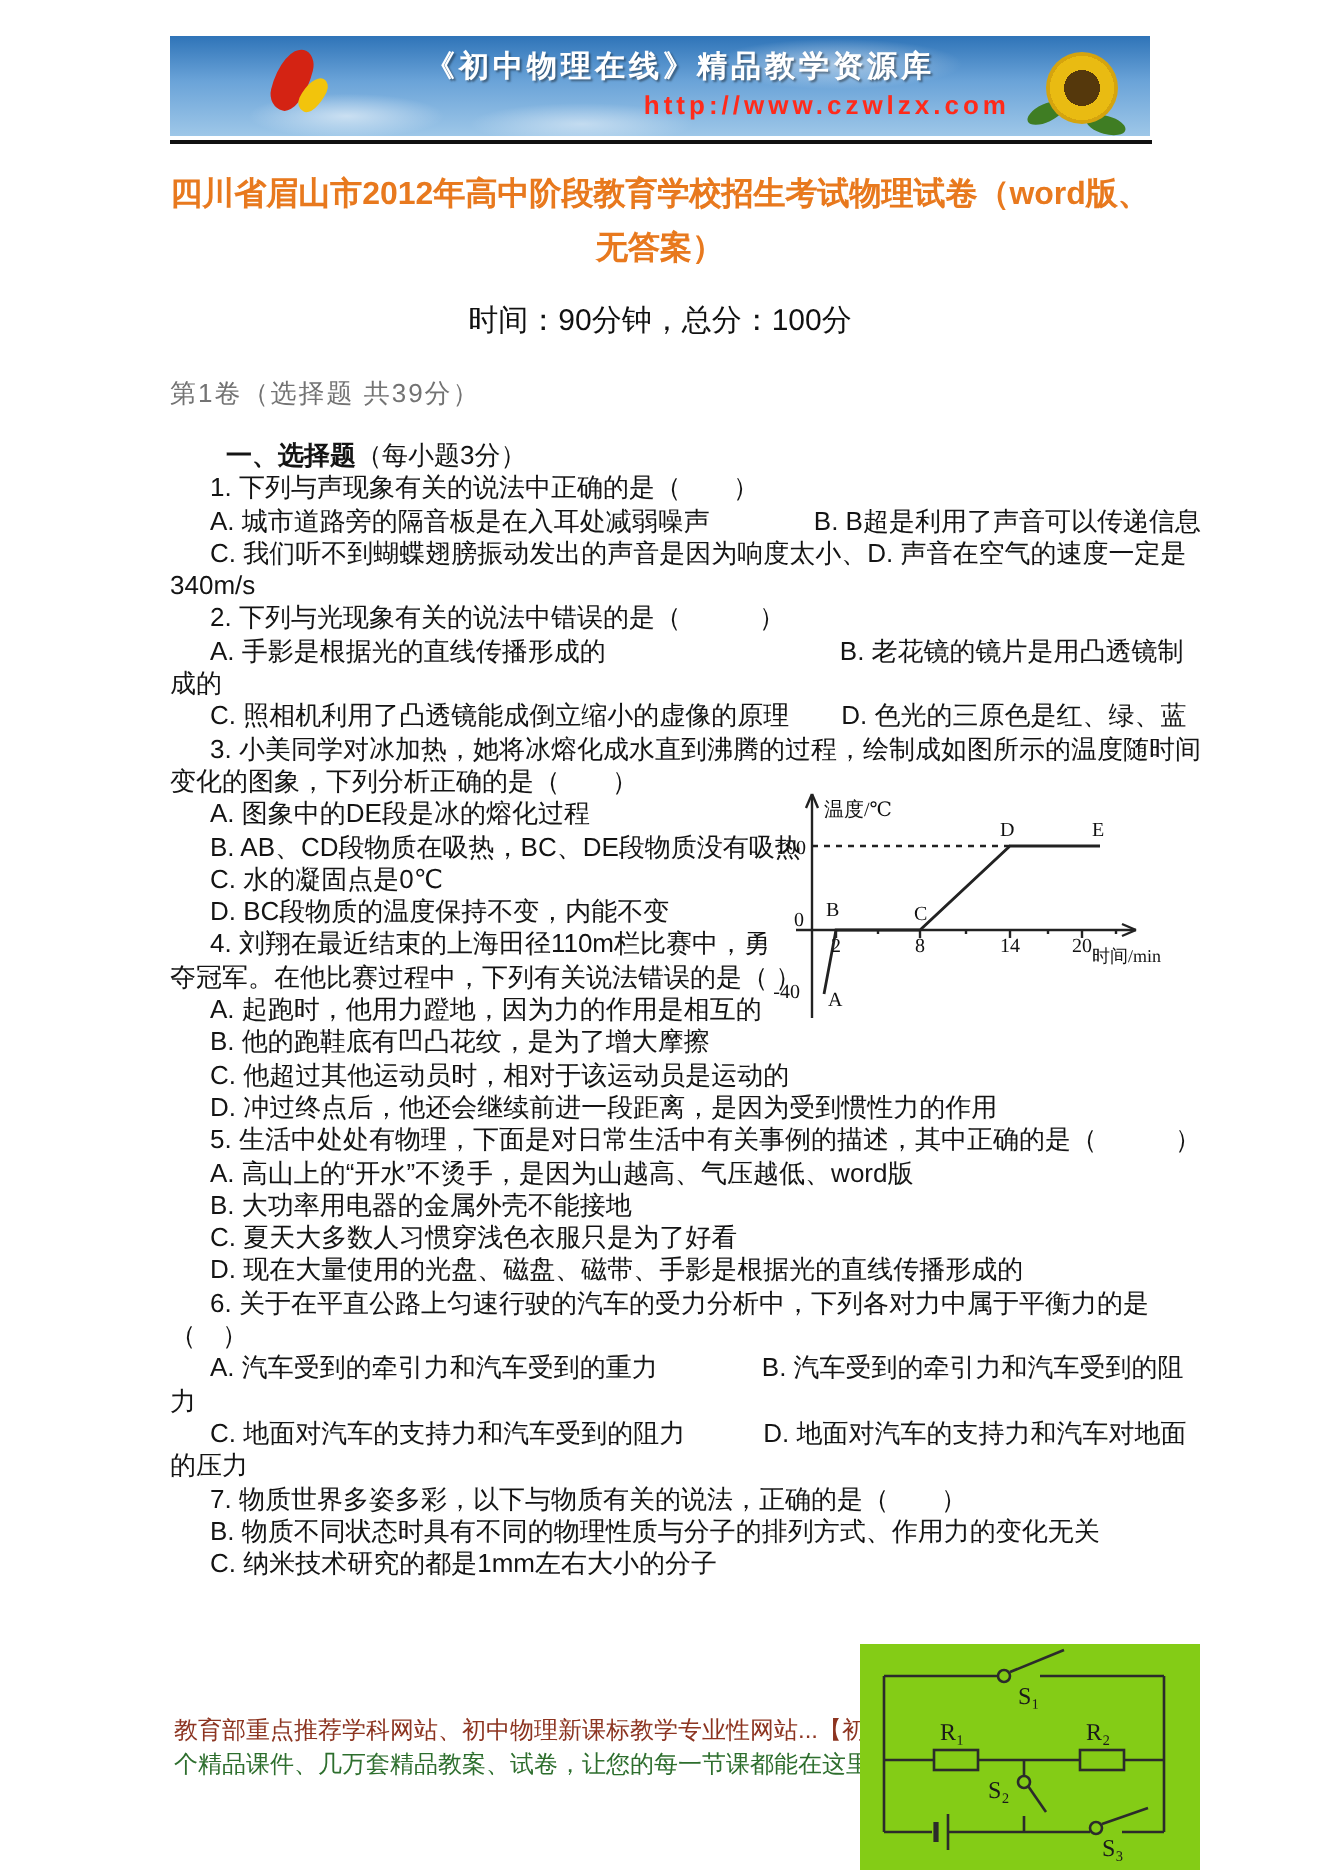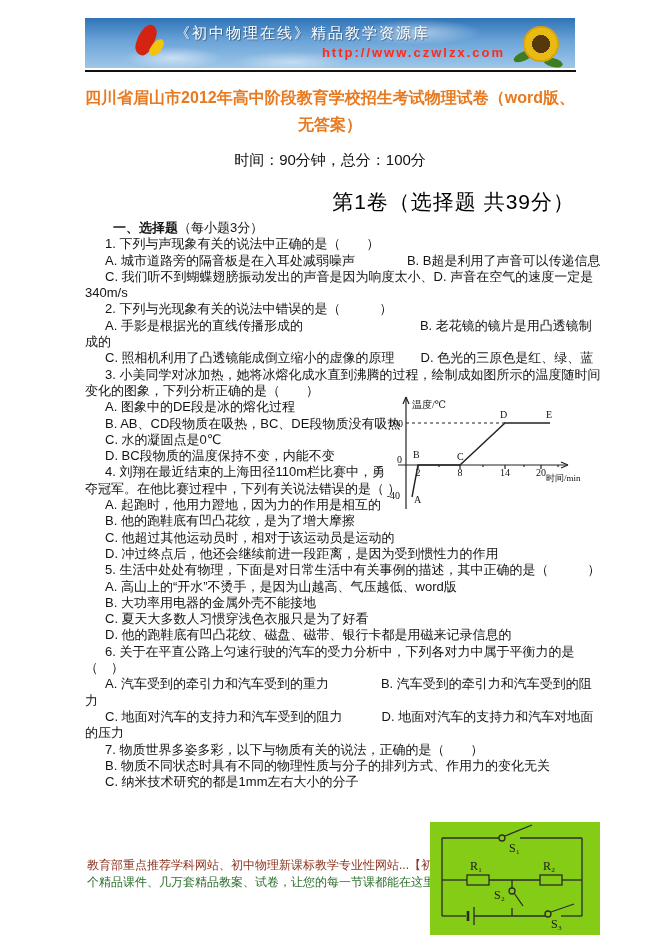--- a/index.html
+++ b/index.html
@@ -11,35 +11,35 @@
   .banner{left:85px;top:18px;width:490px;height:50px;overflow:hidden;
     background:
       radial-gradient(ellipse 70px 16px at 18% 80%, rgba(255,255,255,.55), rgba(255,255,255,0) 70%),
       radial-gradient(ellipse 90px 18px at 68% 28%, rgba(255,255,255,.5), rgba(255,255,255,0) 70%),
       radial-gradient(ellipse 80px 15px at 42% 88%, rgba(255,255,255,.45), rgba(255,255,255,0) 70%),
       linear-gradient(180deg,#2f74b8 0%,#6aa3d8 45%,#9ec7e8 100%);}
   .logo-red{position:absolute;left:52px;top:6px;width:18px;height:32px;background:#d42313;
     border-radius:62% 38% 55% 45% / 72% 28% 72% 28%;transform:rotate(14deg);}
   .logo-yellow{position:absolute;left:66px;top:20px;width:11px;height:19px;background:#f2c40c;
     border-radius:62% 38% 55% 45% / 72% 28% 72% 28%;transform:rotate(26deg);}
-  .site-title{position:absolute;left:90px;top:6px;width:330px;text-align:left;color:#ffffff;
-    font-weight:normal;font-size:15px;letter-spacing:2px;text-shadow:1px 1px 1px rgba(0,0,0,.4);white-space:nowrap;}
+  .site-title{position:absolute;left:90px;top:6px;width:330px;text-align:center;color:#ffffff;
+    font-weight:bold;font-size:15px;letter-spacing:2px;text-shadow:1px 1px 1px rgba(0,0,0,.4);white-space:nowrap;}
   .site-url{position:absolute;left:90px;top:27px;width:330px;text-align:right;color:#ff2a1a;
     font-weight:bold;font-size:13px;letter-spacing:2px;white-space:nowrap;}
   .leaf{position:absolute;width:20px;height:9px;background:#3f7d23;border-radius:50%;}
   .sunflower{position:absolute;left:438px;top:8px;width:36px;height:36px;border-radius:50%;
     background:radial-gradient(circle at 50% 50%, #55380c 0 9px, #e9bb12 9px 16px, #d5a40e 16px 18px);}
 
   .rule{left:85px;top:70px;width:491px;height:2px;background:#111;}
 
   
   .doc-title{left:85px;top:84px;width:490px;text-align:center;color:#e8791e;font-weight:bold;
     font-size:16px;line-height:27px;}
   .meta-line{left:85px;top:151px;width:490px;text-align:center;font-size:15px;color:#111;}
-  .volume-line{left:85px;top:188px;width:490px;text-align:right;font-size:21px;color:#000000;letter-spacing:1px;}
+  .volume-line{left:85px;top:188px;width:490px;text-align:left;font-size:13px;color:#737373;letter-spacing:1px;}
 
   
   .body-text{left:85px;top:220px;width:500px;font-size:13px;line-height:16.3px;color:#141414;}
   .line{white-space:pre;}
   .ind{padding-left:20px;}
   .ind2{padding-left:28px;}
   .bold{font-weight:bold;}
 
   
   .graph{left:370px;top:391px;width:215px;height:122px;}
@@ -91,21 +91,21 @@
     <div class="line ind">4. 刘翔在最近结束的上海田径110m栏比赛中，勇</div>
     <div class="line">夺冠军。在他比赛过程中，下列有关说法错误的是（ ）</div>
     <div class="line ind">A. 起跑时，他用力蹬地，因为力的作用是相互的</div>
     <div class="line ind">B. 他的跑鞋底有凹凸花纹，是为了增大摩擦</div>
     <div class="line ind">C. 他超过其他运动员时，相对于该运动员是运动的</div>
     <div class="line ind">D. 冲过终点后，他还会继续前进一段距离，是因为受到惯性力的作用</div>
     <div class="line ind">5. 生活中处处有物理，下面是对日常生活中有关事例的描述，其中正确的是（　　　）</div>
     <div class="line ind">A. 高山上的“开水”不烫手，是因为山越高、气压越低、word版</div>
     <div class="line ind">B. 大功率用电器的金属外壳不能接地</div>
     <div class="line ind">C. 夏天大多数人习惯穿浅色衣服只是为了好看</div>
-    <div class="line ind">D. 他的跑鞋底有凹凸花纹、磁盘、磁带、银行卡都是用磁来记录信息的</div>
+    <div class="line ind">D. 现在大量使用的光盘、磁盘、磁带、手影是根据光的直线传播形成的</div>
     <div class="line ind">6. 关于在平直公路上匀速行驶的汽车的受力分析中，下列各对力中属于平衡力的是</div>
     <div class="line">（　）</div>
     <div class="line ind">A. 汽车受到的牵引力和汽车受到的重力　　　　B. 汽车受到的牵引力和汽车受到的阻</div>
     <div class="line">力</div>
     <div class="line ind">C. 地面对汽车的支持力和汽车受到的阻力　　　D. 地面对汽车的支持力和汽车对地面</div>
     <div class="line">的压力</div>
     <div class="line ind">7. 物质世界多姿多彩，以下与物质有关的说法，正确的是（　　）</div>
     <div class="line ind">B. 物质不同状态时具有不同的物理性质与分子的排列方式、作用力的变化无关</div>
     <div class="line ind">C. 纳米技术研究的都是1mm左右大小的分子</div>
   </div>

